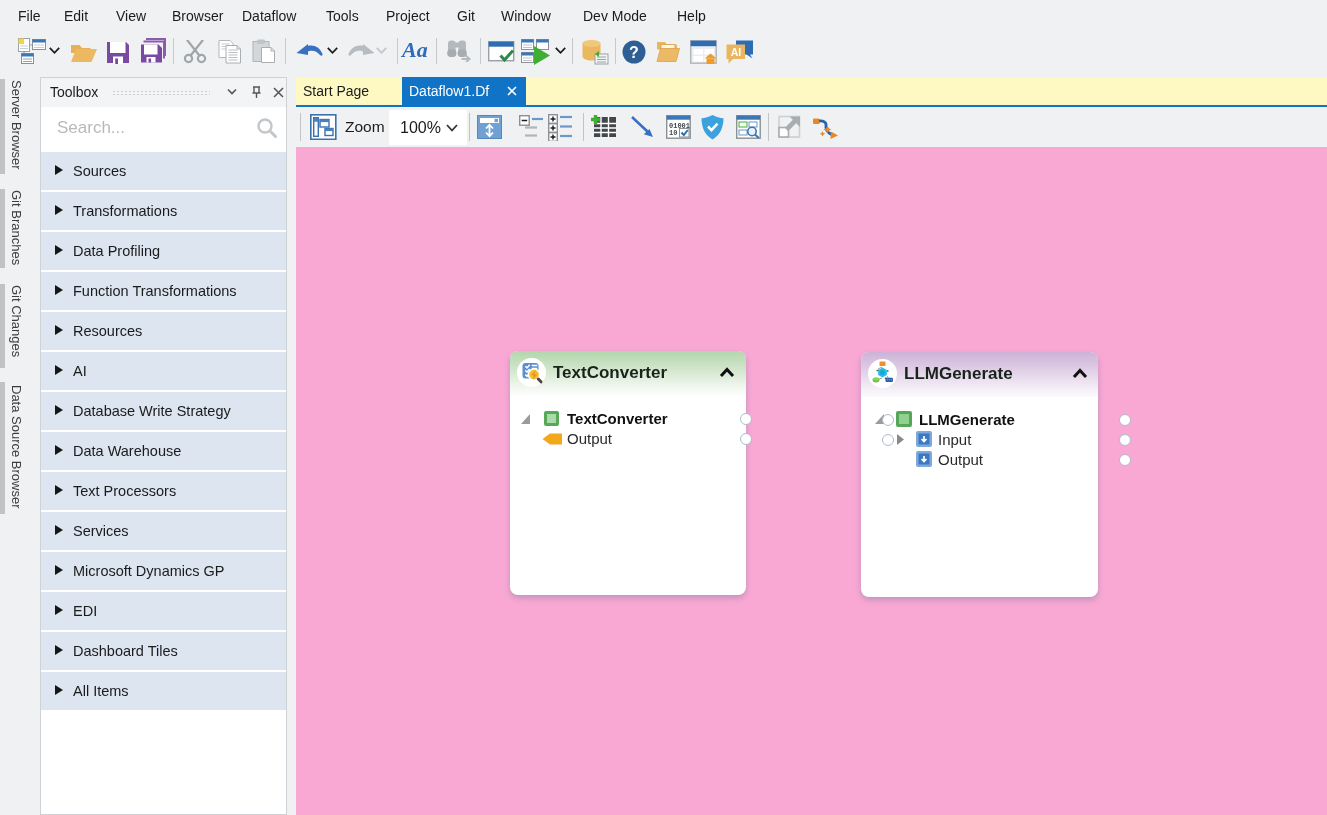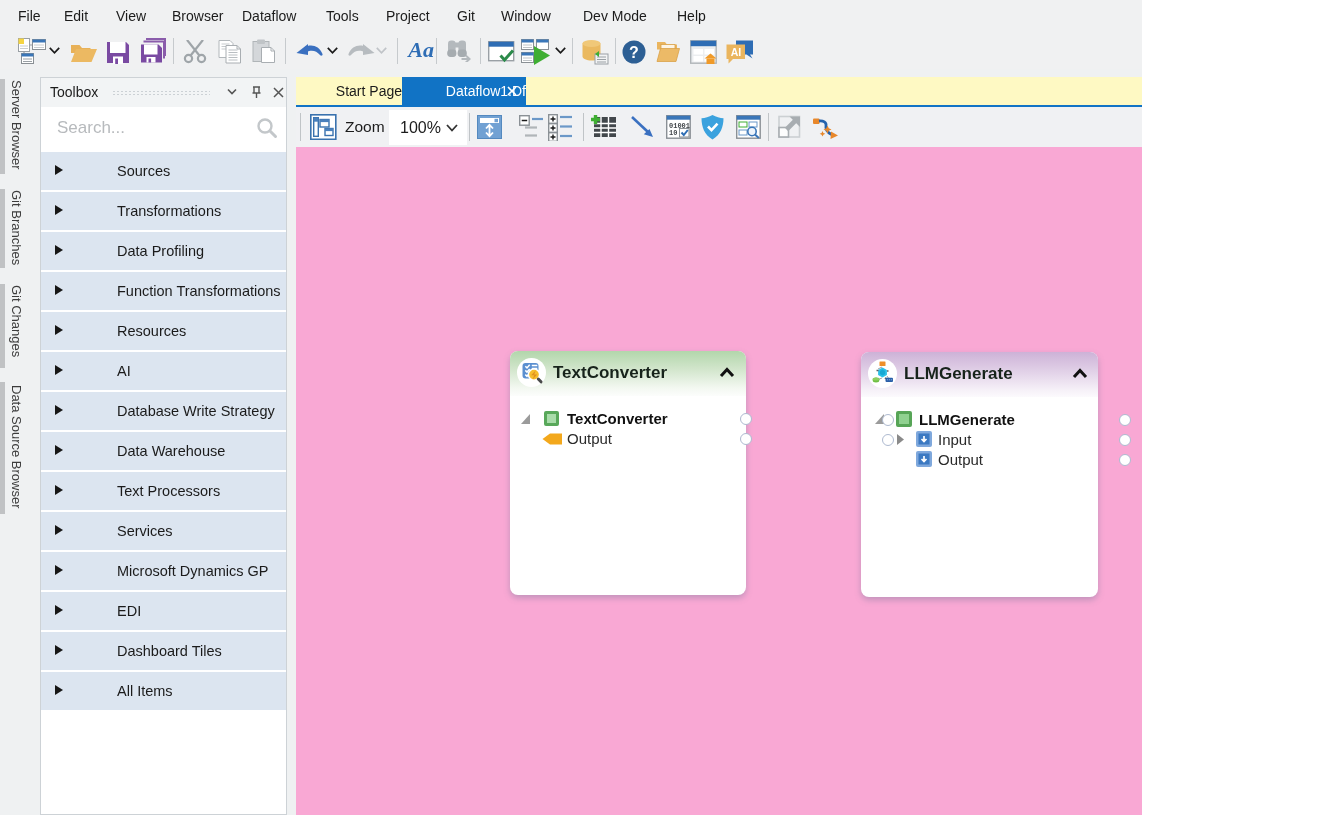--- a/index.html
+++ b/index.html
@@ -1,38 +1,38 @@
 <!DOCTYPE html>
 <html><head>
 <meta charset="utf-8">
 <style>
   html,body{margin:0;padding:0;}
   body{font-family:"Liberation Sans",sans-serif;-webkit-font-smoothing:antialiased;}
-  #app{position:relative;width:1142px;height:815px;background:#eff1f2;overflow:hidden;text-align:right;}
+  #app{position:relative;width:1327px;height:815px;background:#eff1f2;overflow:hidden;}
   .abs{position:absolute;}
   
   #menubar{position:absolute;left:0;top:0;width:1327px;height:33px;background:#f0f1f2;}
   .mi{position:absolute;top:0;height:33px;line-height:33px;font-size:14px;color:#1b1b1b;}
   
   #toolbar{position:absolute;left:0;top:33px;width:1327px;height:36px;background:#f0f1f2;}
   .tsep{position:absolute;top:5px;width:1px;height:26px;background:#c6cacd;}
   
   .vtab{position:absolute;transform-origin:0 0;transform:rotate(90deg);height:21px;line-height:21px;font-size:13px;color:#3c3c3c;white-space:nowrap;}
   .vbar{position:absolute;left:0;width:5px;background:#c0c2c4;}
   
   #toolbox{position:absolute;left:40px;top:77px;width:247px;height:738px;background:#ffffff;border:1px solid #cdd2d6;box-sizing:border-box;}
   #tbhead{position:absolute;left:0;top:0;width:245px;height:29px;background:#f2f4f5;border-bottom:1px solid #e3e6e8;}
   #tbtitle{position:absolute;left:9px;top:0;height:29px;line-height:29px;font-size:14px;color:#1b1b1b;}
   #tbdots{position:absolute;left:71px;top:12px;width:98px;height:6px;background-image:radial-gradient(#ccd1d5 0.8px,transparent 1px);background-size:4px 3px;background-position:0 0;}
   #tbsearch{position:absolute;left:0;top:29px;width:245px;height:42px;background:#fff;}
   #tbsearch .ph{position:absolute;left:16px;top:0;height:42px;line-height:42px;font-size:17px;color:#b7babd;}
   #tblist{position:absolute;left:0;top:74px;width:245px;}
   .cat{position:relative;width:245px;height:38px;background:#dce5f0;margin-bottom:2px;}
   .cat .tri{position:absolute;left:13.5px;top:13px;width:0;height:0;border-left:8.5px solid #161616;border-top:5.8px solid transparent;border-bottom:5.8px solid transparent;}
-  .cat .lbl{position:absolute;left:32px;top:0;height:38px;line-height:38px;font-size:14.5px;color:#1b1b1b;margin-left:44px;}
+  .cat .lbl{position:absolute;left:32px;top:0;height:38px;line-height:38px;font-size:14.5px;color:#1b1b1b;}
   
   #tabbar{position:absolute;left:296px;top:77px;width:1031px;height:28px;background:#fef9c3;}
   .tab{position:absolute;top:0;height:28px;line-height:28px;font-size:14px;}
   #tab1{left:0;width:106px;color:#1b1b1b;padding-left:7px;box-sizing:border-box;}
   #tab2{left:106px;width:124px;background:#1173c5;color:#fff;padding-left:7px;box-sizing:border-box;}
   #tabx{position:absolute;left:104px;top:8px;width:12px;height:12px;}
   #blueline{position:absolute;left:296px;top:105px;width:1031px;height:2px;background:#1173c5;}
   #ctoolbar{position:absolute;left:296px;top:107px;width:1031px;height:40px;background:#f0f1f3;}
   .csep{position:absolute;top:6px;width:1px;height:28px;background:#c0c4c7;}
   #zoomlbl{position:absolute;left:49px;top:0;height:40px;line-height:40px;font-size:15.5px;color:#1b1b1b;}

